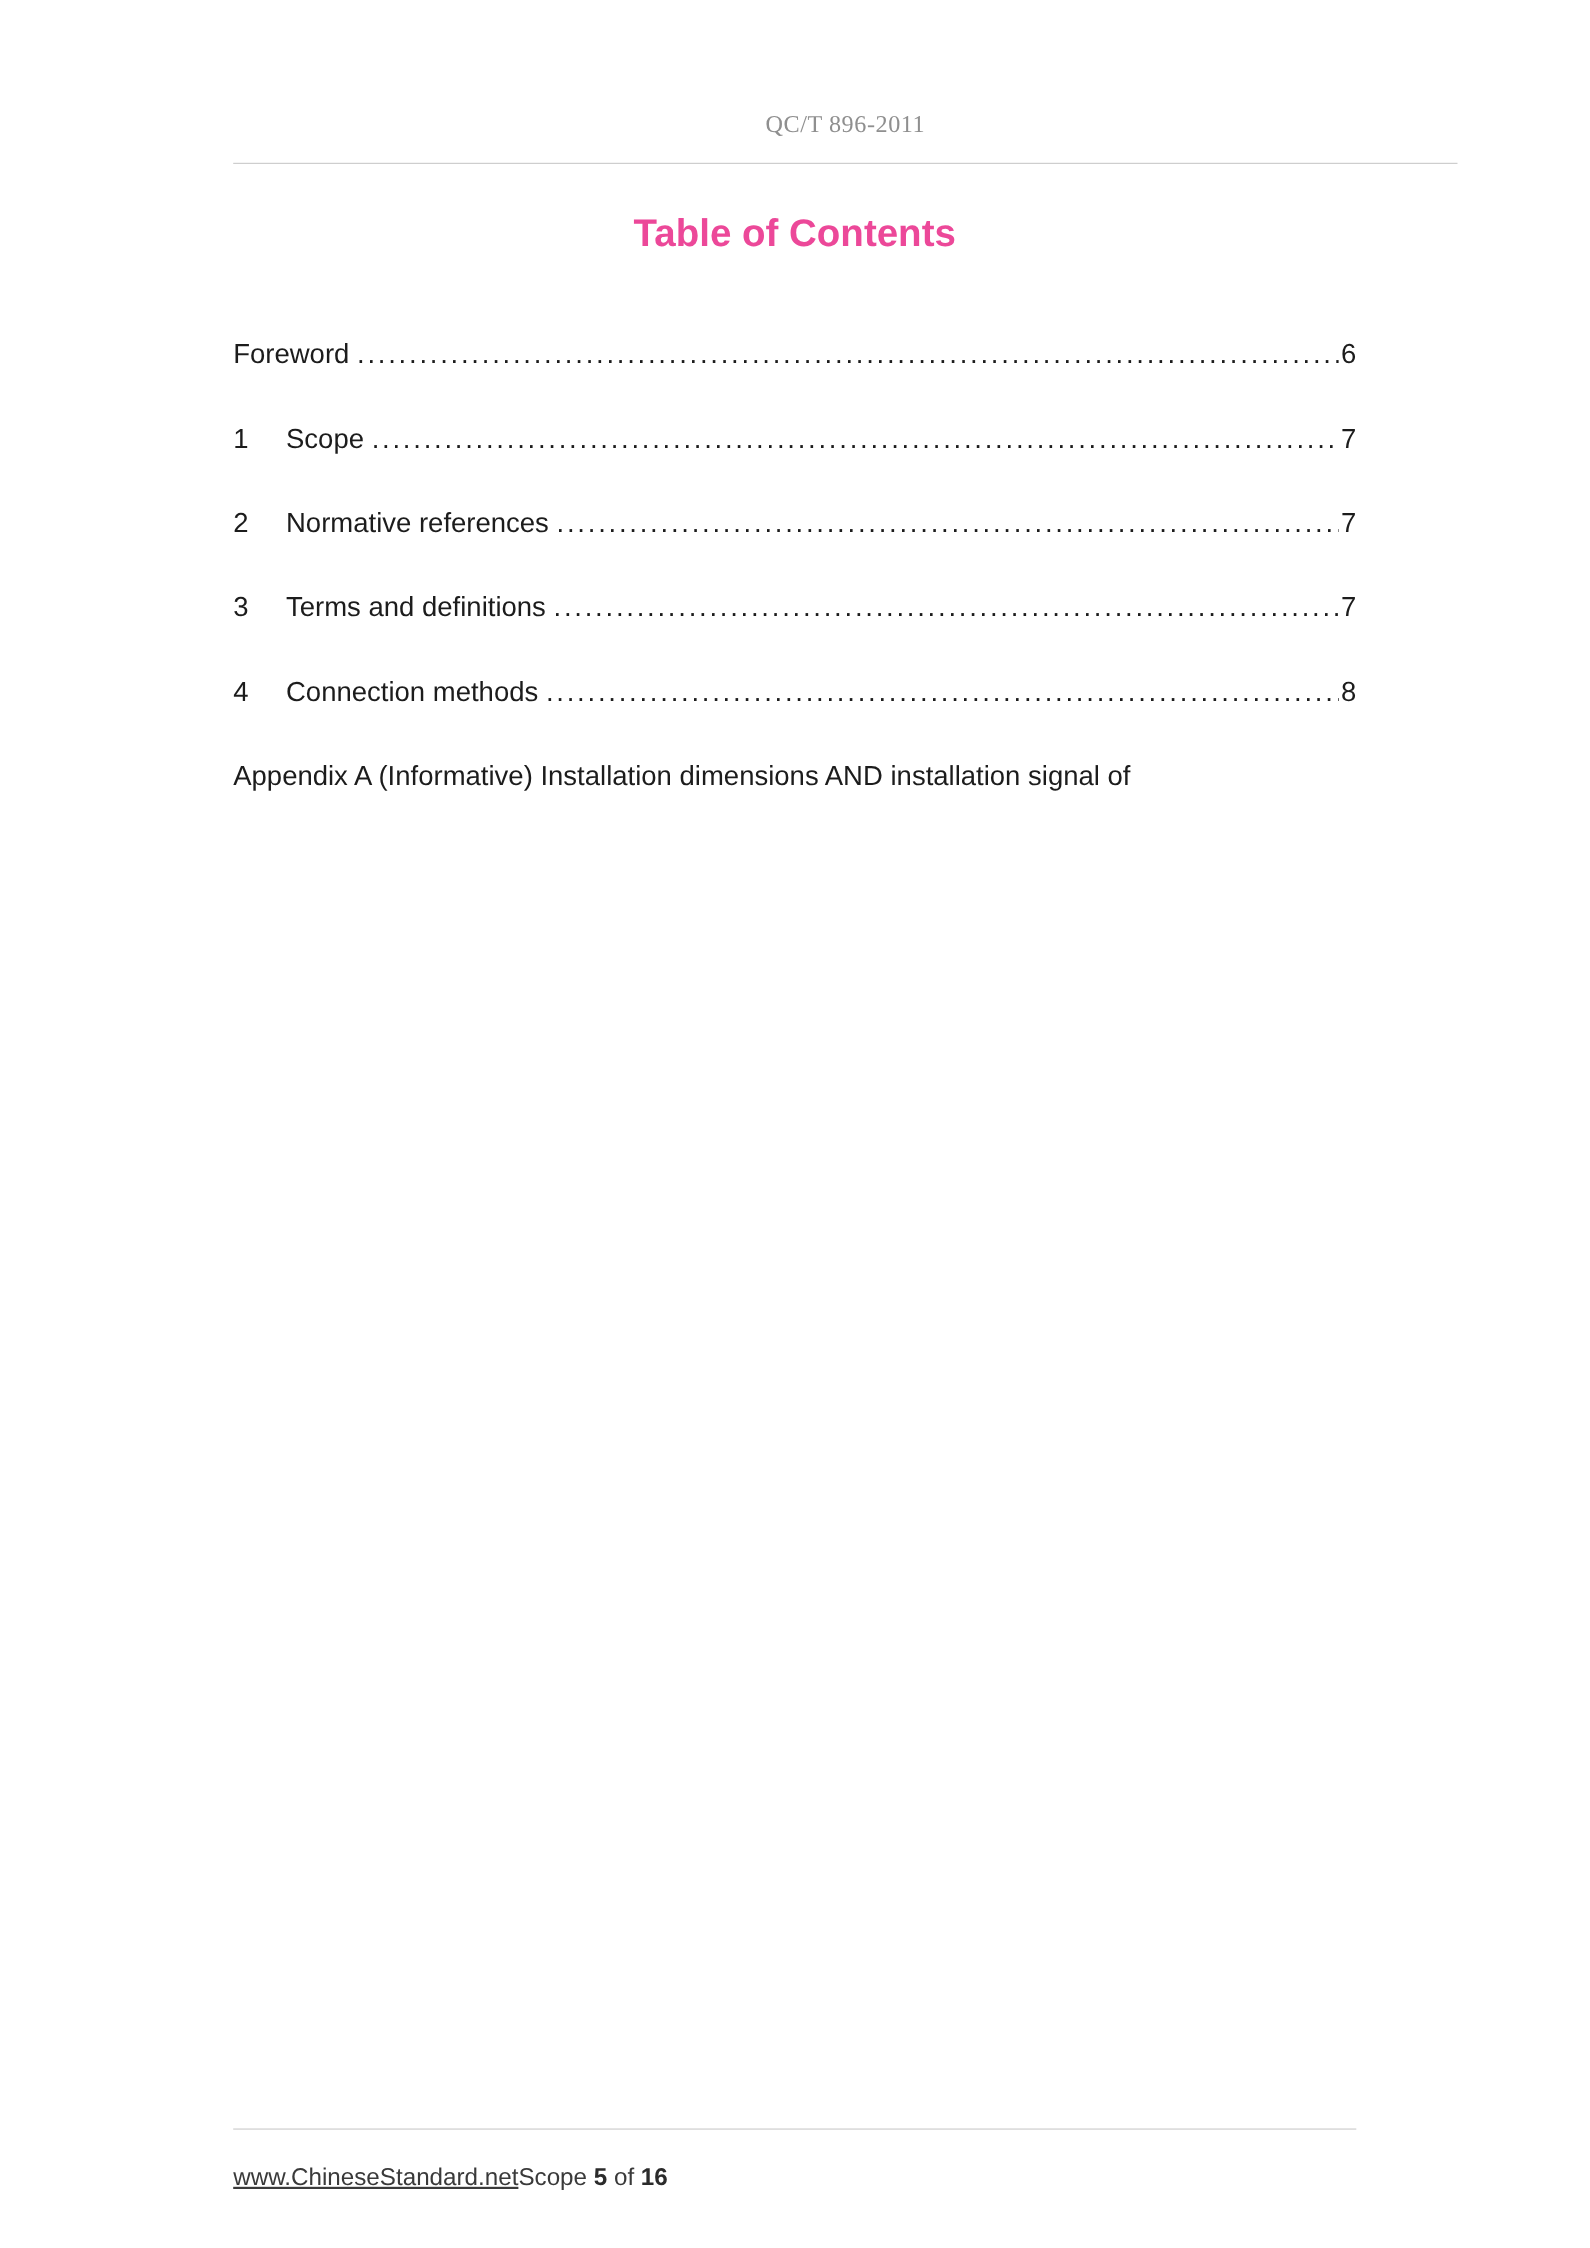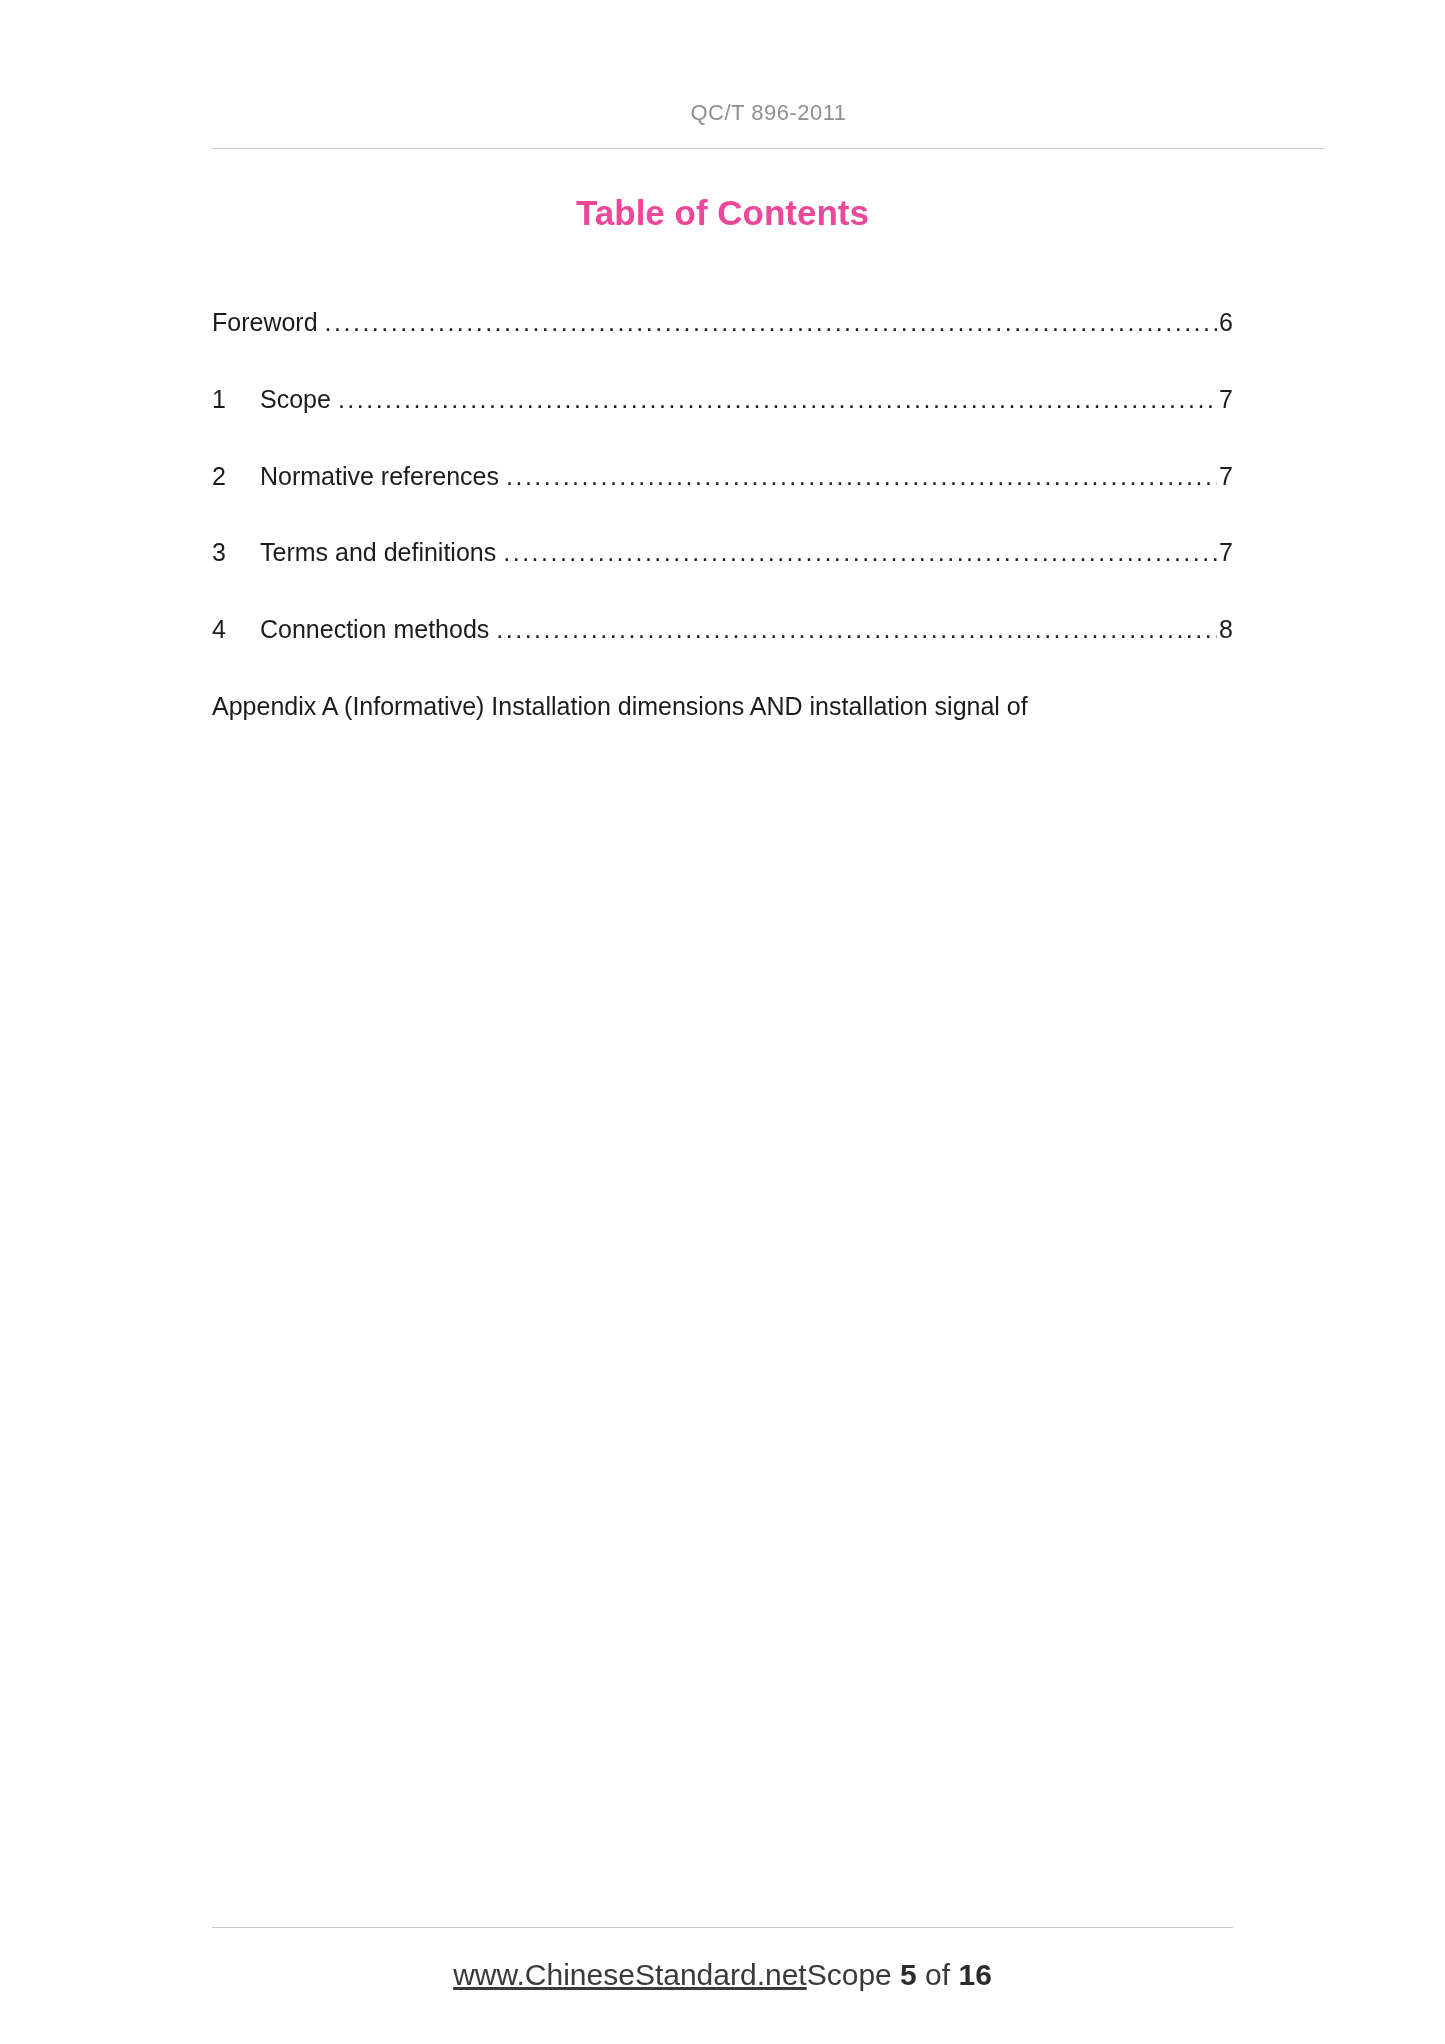--- a/index.html
+++ b/index.html
@@ -9,21 +9,21 @@
   .page {
     width: 1445px;
     height: 2044px;
     background: #ffffff;
     display: flex;
     flex-direction: column;
     position: relative;
   }
 
   
-  .header { padding: 100px 120px 0 212px; }
+  .header { padding: 100px 120px 0 212px; font-family: Liberation Serif, serif; }
   .doc-number {
     text-align: center;
     color: #8f8f8f;
     font-size: 22px;
     letter-spacing: 0.5px;
   }
   .rule {
     border: none;
     border-top: 1px solid #c9c9c9;
     margin: 0;
@@ -72,23 +72,23 @@
   .toc-row.full-line .toc-label { flex: 1; }
 
   
   .footer {
     margin-top: auto;
     padding: 0 212px 52px 212px;
   }
   .footer .rule { margin-bottom: 30px; }
   .footer-row {
     display: flex;
-    justify-content: center;
+    justify-content: flex-start;
     align-items: baseline;
-    font-size: 30px;
+    font-size: 22px;
     color: #3a3a3a;
   }
   .footer-link {
     color: #3a3a3a;
     text-decoration: underline;
     cursor: pointer;
   }
   .page-indicator b { color: #2b2b2b; }
 </style>
 </head>

